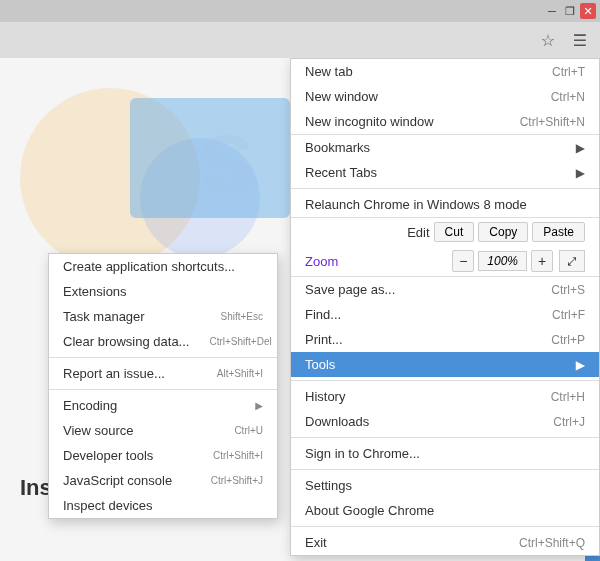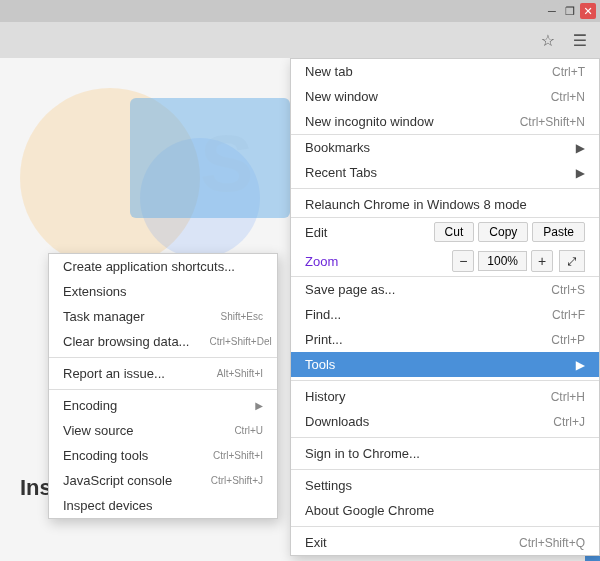--- a/index.html
+++ b/index.html
@@ -135,20 +135,21 @@
     
     .edit-row {
       display: flex;
       align-items: center;
       padding: 4px 14px;
       border-top: 1px solid #ddd;
     }
     .edit-label {
       flex: 1;
       color: #333;
+      text-align: right;
     }
     .edit-btn {
       border: 1px solid #ccc;
       background: #f5f5f5;
       padding: 2px 10px;
       margin-left: 4px;
       cursor: pointer;
       font-size: 12px;
       border-radius: 2px;
       color: #000000;
@@ -178,20 +179,21 @@
       border-radius: 2px;
       color: #333;
     }
     .zoom-value {
       border: 1px solid #ccc;
       background: #f5f5f5;
       padding: 2px 8px;
       font-size: 12px;
       min-width: 45px;
       text-align: center;
+      font-style: italic;
     }
     .zoom-fullscreen {
       border: 1px solid #ccc;
       background: #f5f5f5;
       width: 26px;
       height: 22px;
       display: inline-flex;
       align-items: center;
       justify-content: center;
       cursor: pointer;
@@ -406,21 +408,21 @@
     <div class="menu-divider"></div>
     <div class="sub-menu-item">
       <span class="sub-item-label">Encoding</span>
       <span class="sub-item-shortcut">▶</span>
     </div>
     <div class="sub-menu-item">
       <span class="sub-item-label">View source</span>
       <span class="sub-item-shortcut">Ctrl+U</span>
     </div>
     <div class="sub-menu-item">
-      <span class="sub-item-label">Encoding tools</span>
+      <span class="sub-item-label">Developer tools</span>
       <span class="sub-item-shortcut">Ctrl+Shift+I</span>
     </div>
     <div class="sub-menu-item">
       <span class="sub-item-label">JavaScript console</span>
       <span class="sub-item-shortcut">Ctrl+Shift+J</span>
     </div>
     <div class="sub-menu-item">
       <span class="sub-item-label">Inspect devices</span>
     </div>
   </div>

